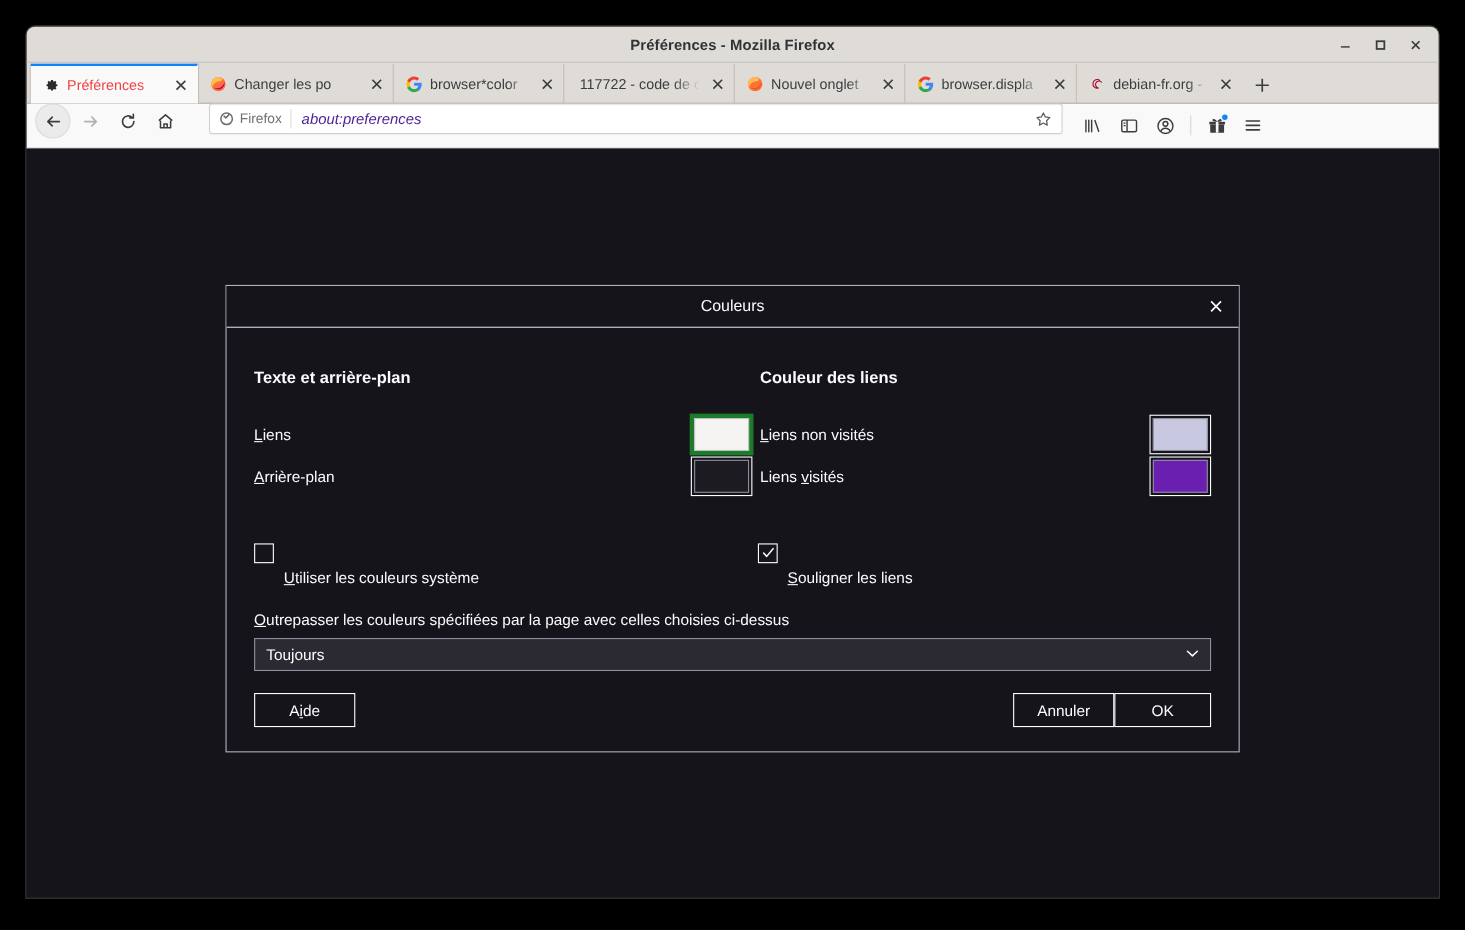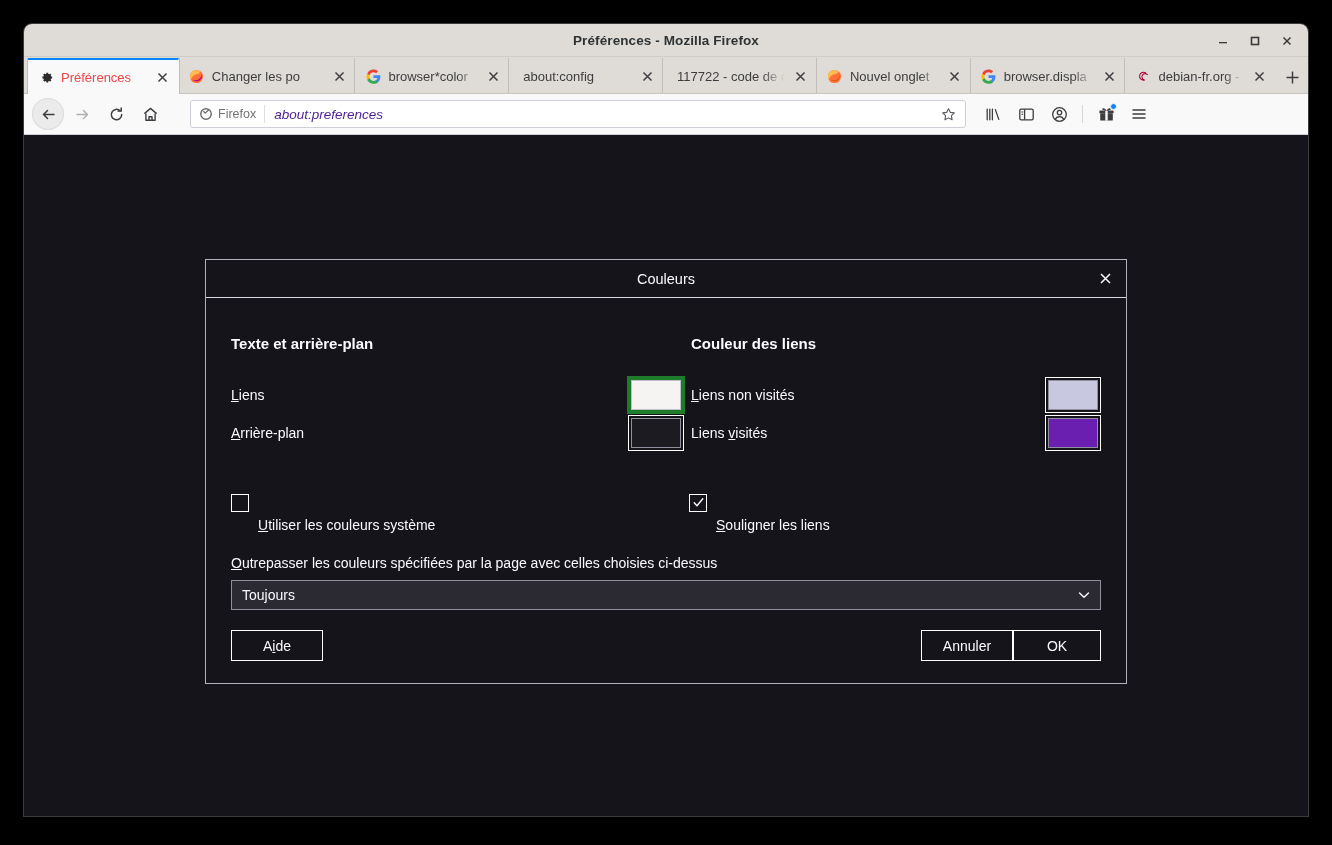--- a/index.html
+++ b/index.html
@@ -130,21 +130,20 @@
     justify-content: center;
     color: #3d3d40;
     margin-left: 2px;
   }
 
   
   #navbar {
     height: 41px;
     background: #f9f9fa;
     display: flex;
-    align-items: center;
     padding: 0 8px;
     border-bottom: 1px solid #cfcfd8;
     gap: 2px;
   }
   .navbtn {
     width: 32px; height: 32px;
     display: flex;
     align-items: center;
     justify-content: center;
     border-radius: 50%;
@@ -449,28 +448,20 @@
         </svg>
       </span>
       <span class="tab-label">browser*color</span>
       <span class="tab-close">
         <svg width="11" height="11" viewBox="0 0 11 11">
             <path d="M1.5 1.5 L9.5 9.5 M9.5 1.5 L1.5 9.5" stroke="currentColor" stroke-width="1.5"></path>
           </svg>
       </span>
     </div>
 
-    <div class="tab" style="width:155px; padding-left:14px">
-      <span class="tab-label">about:config</span>
-      <span class="tab-close">
-        <svg width="11" height="11" viewBox="0 0 11 11">
-            <path d="M1.5 1.5 L9.5 9.5 M9.5 1.5 L1.5 9.5" stroke="currentColor" stroke-width="1.5"></path>
-          </svg>
-      </span>
-    </div>
 
     <div class="tab" style="width:155px; padding-left:14px">
       <span class="tab-label">117722 - code de c</span>
       <span class="tab-close">
         <svg width="11" height="11" viewBox="0 0 11 11">
             <path d="M1.5 1.5 L9.5 9.5 M9.5 1.5 L1.5 9.5" stroke="currentColor" stroke-width="1.5"></path>
           </svg>
       </span>
     </div>
 

